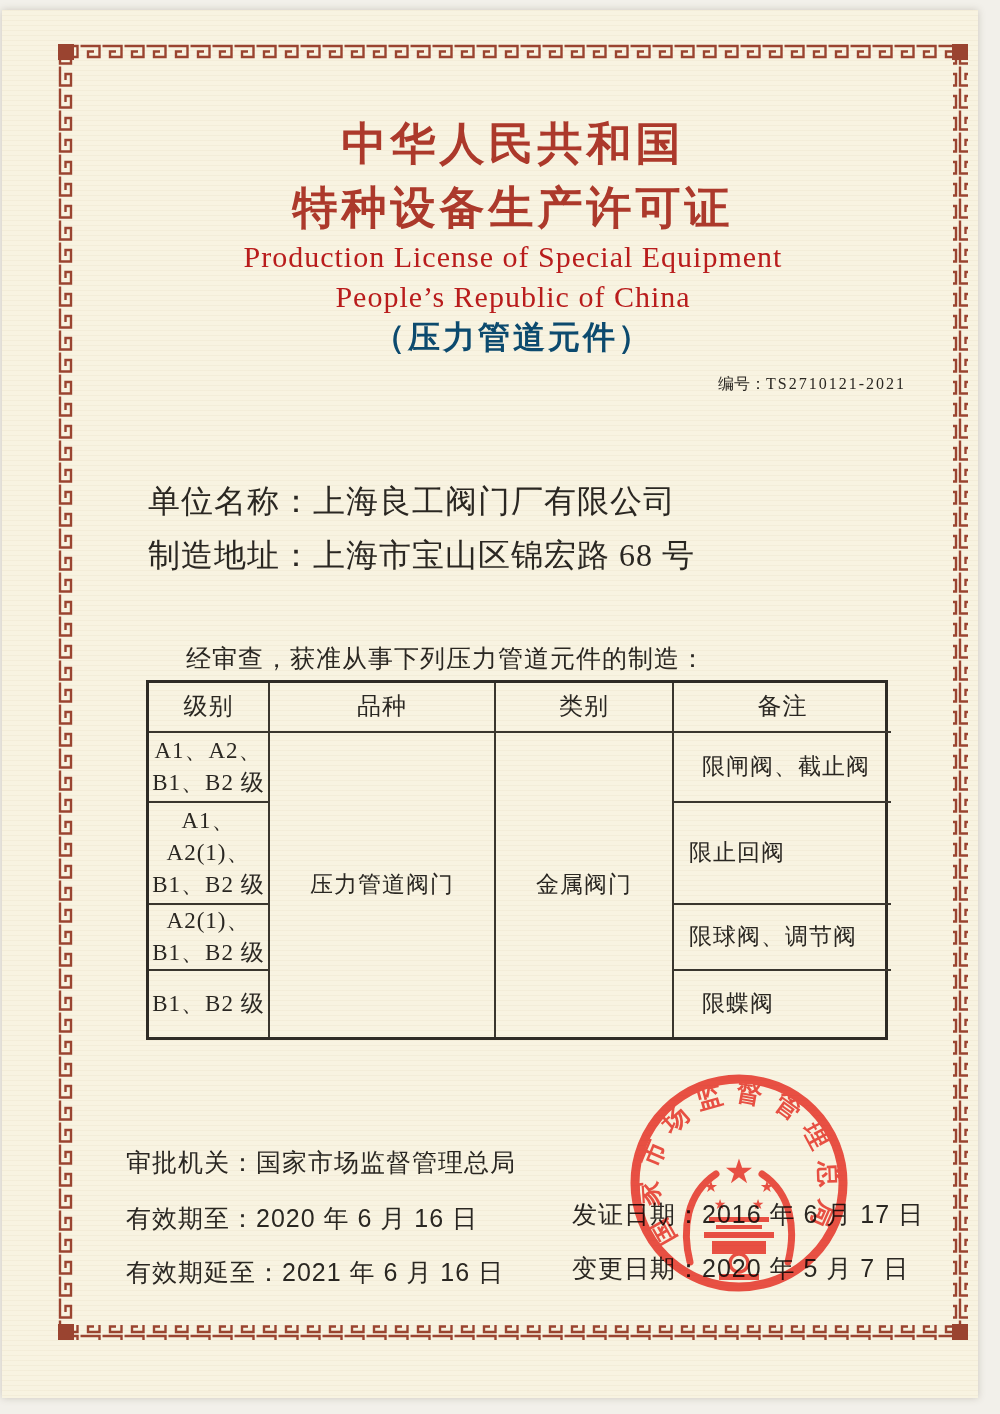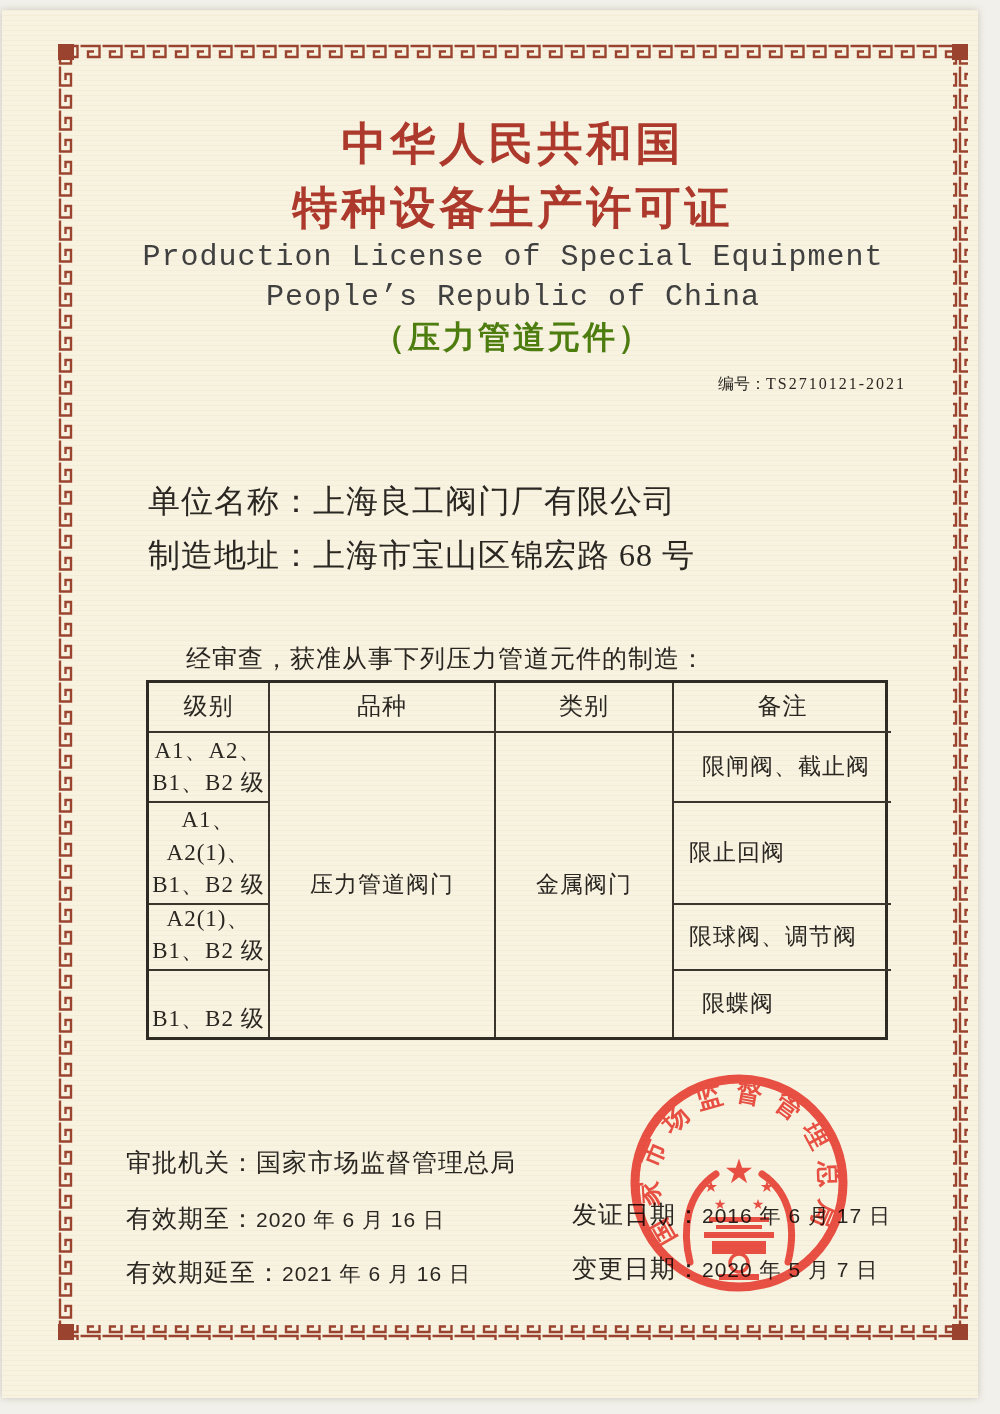--- a/index.html
+++ b/index.html
@@ -20,25 +20,25 @@
     box-shadow:0 0 7px rgba(90,80,60,0.25);
   }
   .abs{position:absolute;}
   .center-line{left:58px;width:910px;text-align:center;}
   .title-cn{
     font-size:45px;font-weight:bold;color:#ac392b;
     letter-spacing:4px;line-height:1.1;
     font-family:"Liberation Serif","DejaVu Serif",serif;
   }
   .title-en{
-    font-size:30px;color:#404040;letter-spacing:1px;
-    font-family:Liberation Mono, monospace;
+    font-size:30px;color:#b91c1c;letter-spacing:1px;
+    font-family:Liberation Serif, serif;
   }
   .subtitle{
-    font-size:32px;font-weight:bold;color:#4d7c0f;letter-spacing:3px;
+    font-size:32px;font-weight:bold;color:#0c4a6e;letter-spacing:3px;
   }
   .serial{font-size:16px;color:#2a2722;left:58px;width:848px;text-align:right;}
   .serial .num{font-family:"Liberation Serif","DejaVu Serif",serif;letter-spacing:2px;}
   .field-line{font-size:32px;letter-spacing:1px;}
   .review-line{font-size:25px;letter-spacing:1px;}
   
   .lic-table{
     left:146px;top:680px;width:742px;
     display:grid;
     grid-template-columns:121px 226px 178px 217px;
@@ -50,28 +50,28 @@
   .cell{
     display:flex;align-items:center;justify-content:center;
     font-size:23px;line-height:1.4;letter-spacing:1px;
     border-right:2px solid #3a362e;border-bottom:2px solid #3a362e;
     box-sizing:border-box;text-align:center;
   }
   .cell.hdr{font-size:24px;}
   .cell.no-r{border-right:none;}
   .cell.no-b{border-bottom:none;}
   .cell.note{justify-content:flex-start;padding-left:15px;text-align:left;}
-  .cell.grade{flex-direction:column;padding:2px 2px;justify-content:flex-end;}
+  .cell.grade{flex-direction:column;padding:2px 2px;}
   .cat{grid-column:2;grid-row:2 / span 4;}
   .var{grid-column:3;grid-row:2 / span 4;}
   
   .foot-line{font-size:25px;letter-spacing:1px;white-space:nowrap;}
   .foot-line .val{
     font-family:"Liberation Sans","DejaVu Sans",sans-serif;
-    font-size:21px;letter-spacing:1px;
+    font-size:25px;letter-spacing:1px;
   }
   .seal-wrap{left:622px;top:1062px;width:234px;height:240px;
     mix-blend-mode:multiply;opacity:0.92;z-index:5;}
   .z2{z-index:2;}
 </style>
 </head>
 <body>
 
 <div class="scan">
   <div class="paper"></div>

